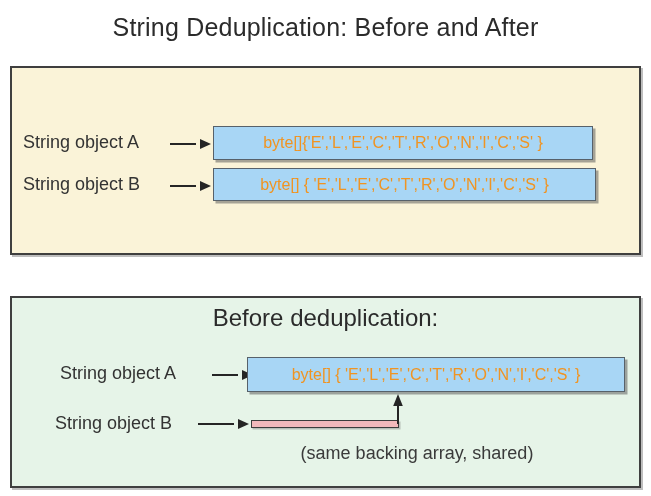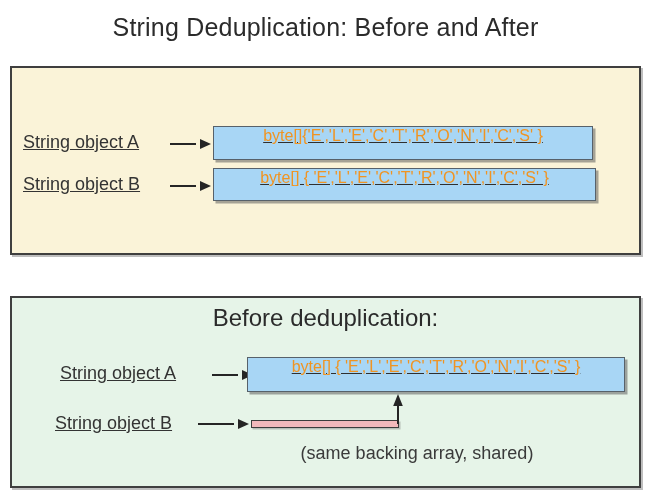--- a/index.html
+++ b/index.html
@@ -16,35 +16,34 @@
     border:2px solid #3f3f3f;box-sizing:content-box;
     box-shadow:2px 2px 0 rgba(110,110,110,.45);
   }
   .panel-before{top:66px;height:185px;background:var(--panel-before-bg,#faf3d8);}
   .panel-after{top:296px;height:188px;background:var(--panel-after-bg,#e6f4e8);}
   .panel-heading{
     position:absolute;top:6px;left:0;width:100%;text-align:center;
     font-size:24px;font-weight:500;color:#2b2b2b;
   }
   .row-label{
-    position:absolute;font-size:18px;color:#333;white-space:nowrap;line-height:20px;text-decoration:underline;
+    position:absolute;font-size:18px;color:#333;white-space:nowrap;line-height:20px;
   }
   .h-arrow{position:absolute;display:flex;align-items:center;height:12px;}
   .h-arrow .shaft{height:0;border-top:2px solid #252525;}
   .h-arrow .gap{width:4px;}
   .h-arrow .head{
     width:0;height:0;border-top:5.5px solid transparent;
     border-bottom:5.5px solid transparent;border-left:11px solid #252525;
   }
   .byte-box{
-    position:absolute;display:flex;align-items:flex-start;justify-content:center;
+    position:absolute;display:flex;align-items:center;justify-content:center;
     background:var(--array-box-bg,#a8d6f5);
     border:1.5px solid #57616a;box-sizing:border-box;
     box-shadow:2.5px 2.5px 0 rgba(95,95,95,.55);
-    text-decoration:underline;
   }
   .byte-text{
     font-size:16px;color:var(--array-text,#f09422);white-space:nowrap;font-weight:500;
   }
   .caption{
     position:absolute;font-size:18px;color:#3a3a3a;text-align:center;white-space:nowrap;
   }
   .shared-bar{
     position:absolute;height:6px;width:146px;
     background:var(--shared-bar-bg,#f2b8bb);

